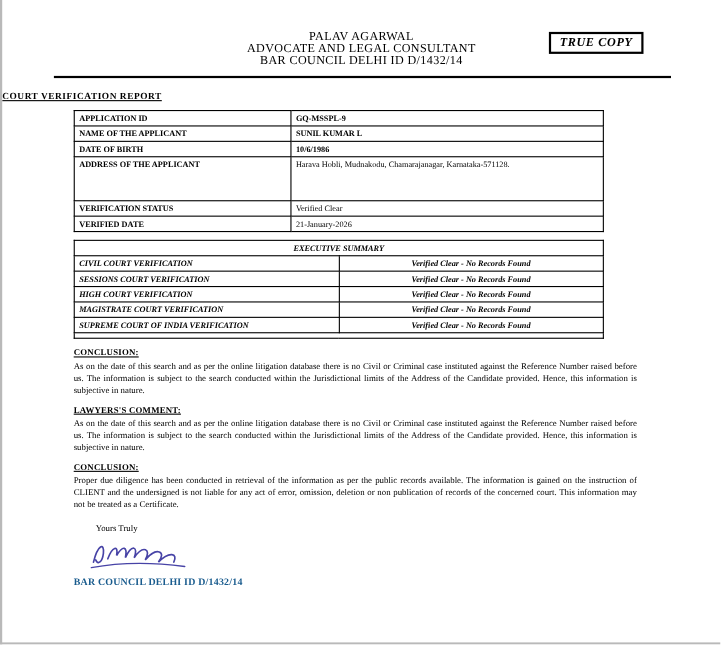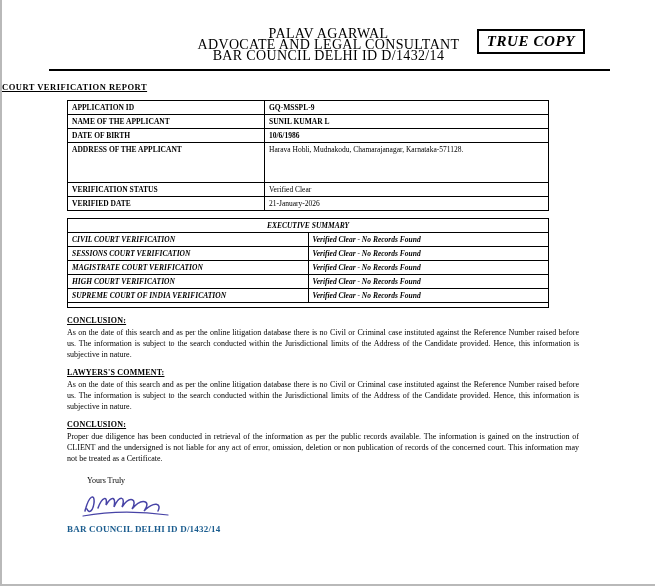--- a/index.html
+++ b/index.html
@@ -8,43 +8,43 @@
     position: relative;
     width: 655px;
     height: 586px;
     background: #ffffff;
     font-family: "Liberation Serif", "DejaVu Serif", serif;
     color: #000;
     border-left: 2px solid #b9b9b9;
     border-bottom: 2px solid #b9b9b9;
     overflow: hidden;
   }
-  .letterhead { text-align: center; padding-top: 28px; font-size: 14px; line-height: 11px; letter-spacing: 0.35px; }
+  .letterhead { text-align: center; padding-top: 28px; font-size: 11px; line-height: 11px; letter-spacing: 0.35px; }
   .lh-line { white-space: nowrap; }
   .stamp {
     position: absolute; top: 29px; right: 70px;
     border: 2px solid #000; padding: 2px 8px;
-    font-size: 15px; font-weight: bold; font-style: italic; letter-spacing: 0.6px;
+    font-size: 11px; font-weight: bold; font-style: italic; letter-spacing: 0.6px;
     background: #fff;
   }
   .rule { margin: 8px 0 0 47px; width: 561px; border: none; border-top: 2px solid #000; }
   .title {
     margin-top: 11px; text-align: left;
     font-weight: bold; font-size: 8.5px; letter-spacing: 0.5px;
     text-decoration: underline;
   }
   table.tbl { border-collapse: collapse; margin: 8px 0 0 65px; width: 482px; font-size: 7.5px; table-layout: fixed; }
   table.tbl td { border: 1px solid #000; padding: 1px 4px 2px 4px; height: 14px; vertical-align: middle; overflow: hidden; }
   table.tbl td.lbl { width: 197px; font-weight: bold; }
   table.tbl td.bold { font-weight: bold; }
   tr.tall td { height: 40px; vertical-align: top; padding-top: 2px; }
   table.exec { margin-top: 7px; font-style: italic; }
   .exec-head td { text-align: center; font-weight: bold; height: 12px; }
   table.exec td.lbl { font-weight: bold; }
-  table.exec td.val { font-weight: bold; }
+  table.exec td.val { text-align: center; font-weight: bold; }
   tr.spacer td { height: 5px; padding: 0; }
   .section { margin-left: 65px; width: 530px; }
   .sec-head { font-weight: bold; text-decoration: underline; font-size: 8px; margin-top: 8px; letter-spacing: 0.2px; }
   .sec-body { font-size: 8px; line-height: 11px; text-align: justify; margin: 2px 18px 0 0; }
   .closing { margin: 12px 0 0 85px; font-size: 8px; }
   .signature-wrap { margin: 3px 0 0 78px; height: 34px; }
   .signatory { margin: 2px 0 0 65px; font-size: 8px; }
   .bar-blue { margin: 2px 0 0 65px; font-size: 9px; font-weight: bold; color: #1a5c8e; letter-spacing: 0.2px; }
 </style>
 </head>
@@ -100,25 +100,25 @@
     </tr>
     <tr>
       <td class="lbl">CIVIL COURT VERIFICATION</td>
       <td class="val">Verified Clear - No Records Found</td>
     </tr>
     <tr>
       <td class="lbl">SESSIONS COURT VERIFICATION</td>
       <td class="val">Verified Clear - No Records Found</td>
     </tr>
     <tr>
-      <td class="lbl">MAGISTRATE COURT VERIFICATION</td>
+      <td class="lbl">HIGH COURT VERIFICATION</td>
       <td class="val">Verified Clear - No Records Found</td>
     </tr>
     <tr>
-      <td class="lbl">HIGH COURT VERIFICATION</td>
+      <td class="lbl">MAGISTRATE COURT VERIFICATION</td>
       <td class="val">Verified Clear - No Records Found</td>
     </tr>
     <tr>
       <td class="lbl">SUPREME COURT OF INDIA VERIFICATION</td>
       <td class="val">Verified Clear - No Records Found</td>
     </tr>
     <tr class="spacer">
       <td colspan="2"></td>
     </tr>
   </tbody>

